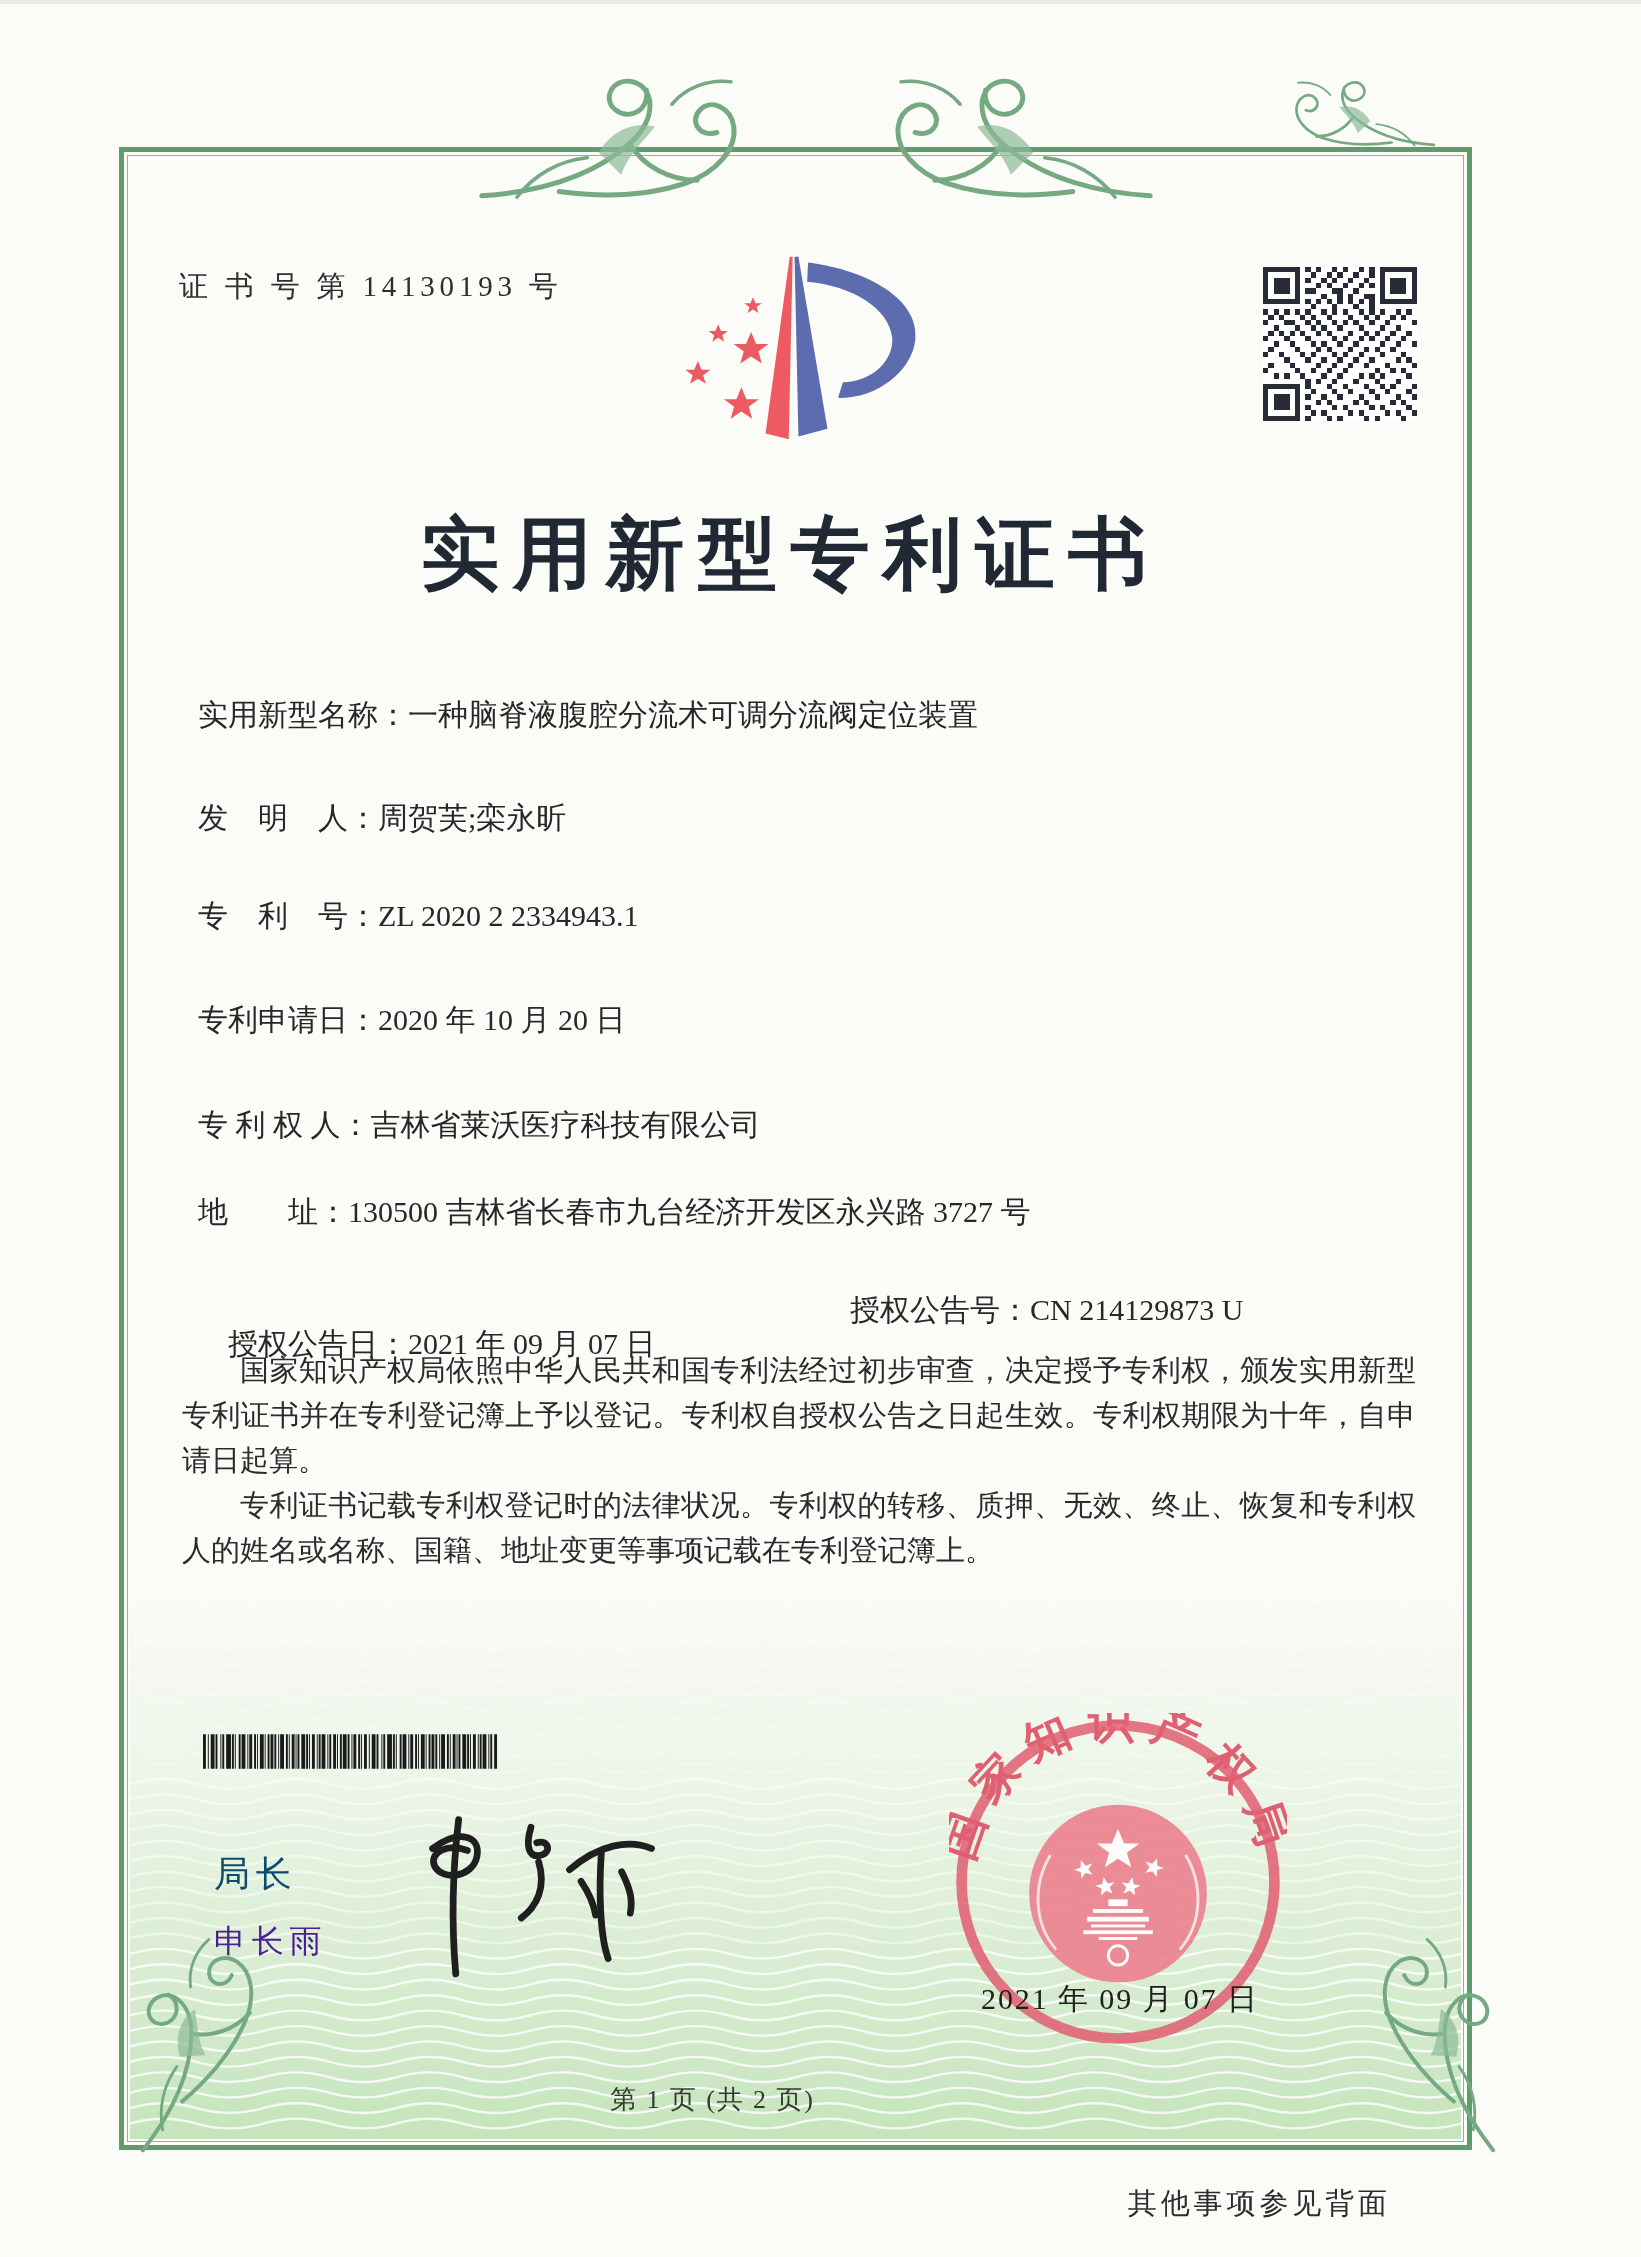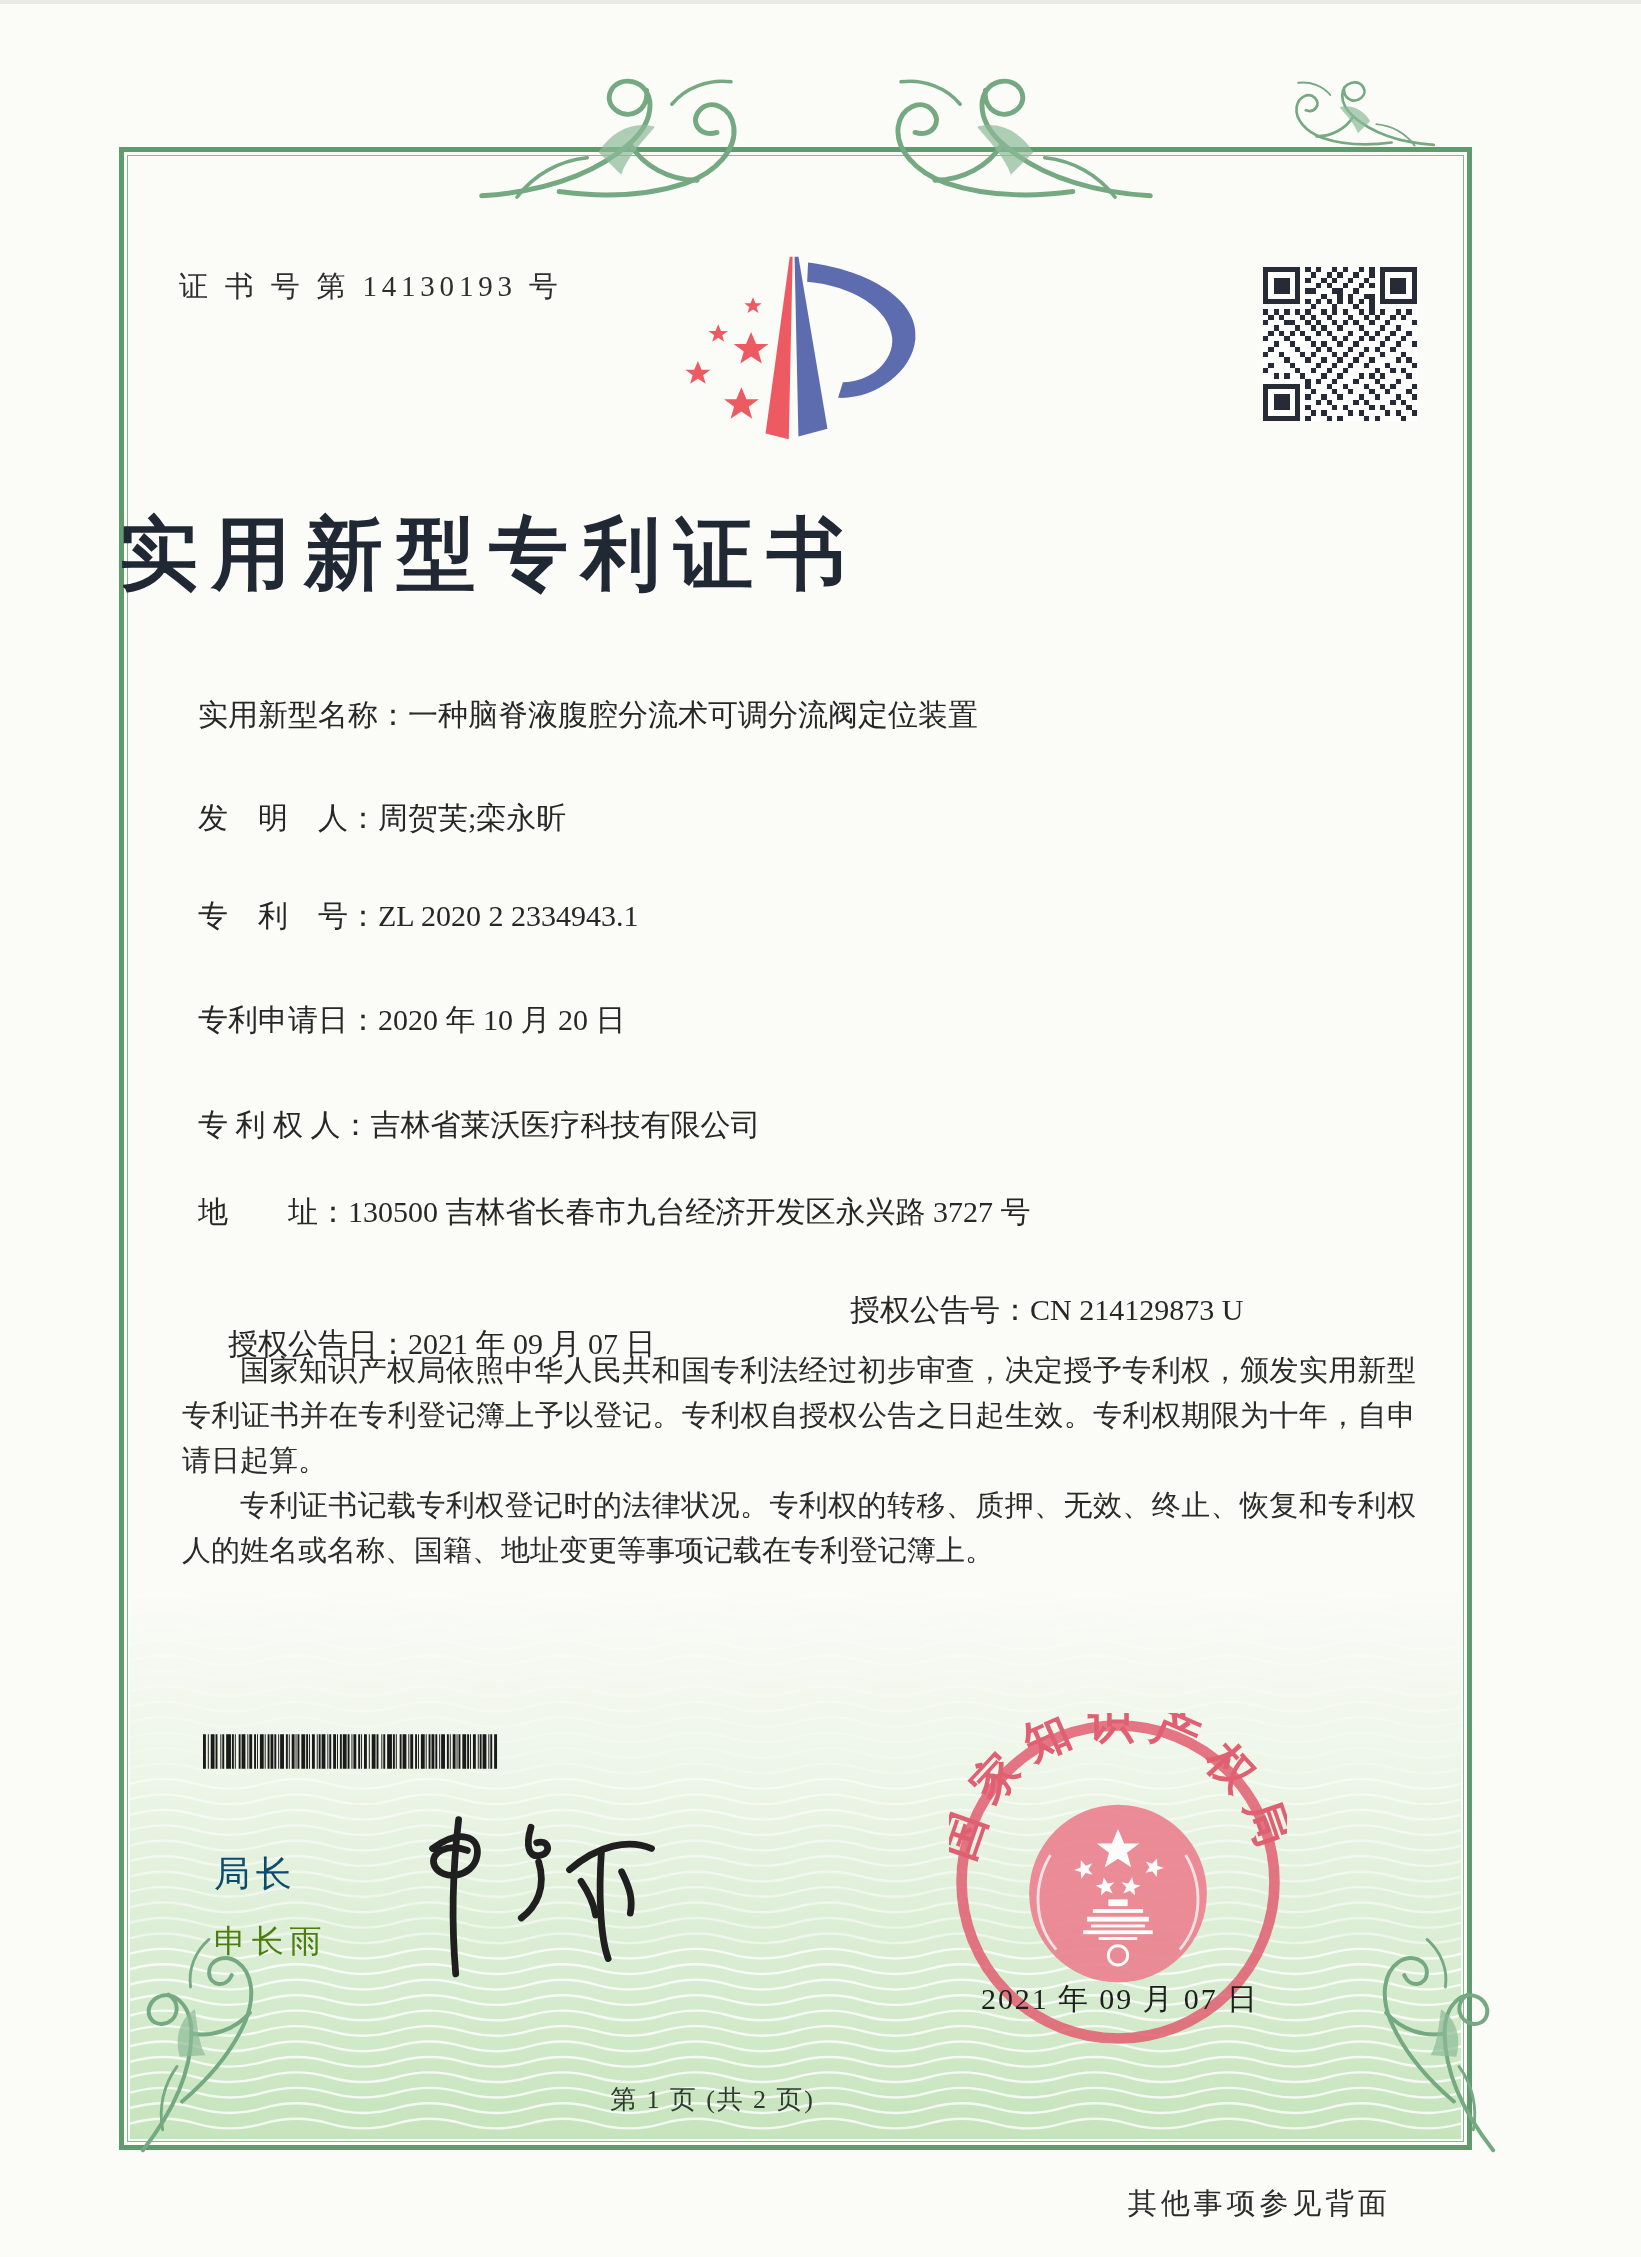--- a/index.html
+++ b/index.html
@@ -11,33 +11,33 @@
   .frame-inner{position:absolute;left:2.9px;top:2.9px;right:2.9px;bottom:2.9px;border:1.9px solid #8ab793;}
 
   
   .tint{position:absolute;left:130px;top:1583px;width:1331px;height:552px;
         background:linear-gradient(to bottom, rgba(225,240,218,0) 0%, rgba(219,238,211,.45) 35%, rgba(206,232,198,.85) 75%, rgba(198,228,188,1) 100%);}
   .waves{position:absolute;left:0;top:0;width:100%;height:100%;}
 
   .decor{position:absolute;}
 
   .certno{position:absolute;left:179px;top:263px;font-size:29px;letter-spacing:4.8px;color:#2e2e2e;white-space:pre;}
-  .title{position:absolute;left:119px;top:498px;width:1343px;text-align:left;font-size:79px;font-weight:bold;letter-spacing:13.5px;color:#202833;}
+  .title{position:absolute;left:119px;top:498px;width:1343px;text-align:center;font-size:79px;font-weight:bold;letter-spacing:13.5px;color:#202833;}
 
   .row{position:absolute;left:198px;font-size:30px;color:#272727;white-space:pre;}
   .row .lab{white-space:pre;}
   .row .val{white-space:pre;}
   .pair2{position:absolute;left:652px;top:0;white-space:pre;}
 
   .paras{position:absolute;left:182px;top:1344px;width:1234px;font-size:29px;line-height:45px;color:#2b2b2b;text-align:justify;}
   .paras p{margin:0;text-indent:2em;}
 
   .barcode{position:absolute;left:203px;top:1730px;}
   .officer-title{position:absolute;left:214px;top:1846px;font-size:36px;color:#0c4a6e;letter-spacing:5.8px;}
-  .officer-name{position:absolute;left:214px;top:1916px;font-size:32px;color:#4d7c0f;letter-spacing:5.8px;}
+  .officer-name{position:absolute;left:214px;top:1916px;font-size:32px;color:#4c1d95;letter-spacing:5.8px;}
   .signature{position:absolute;left:367px;top:1798px;}
 
   .seal{position:absolute;left:949px;top:1709px;width:338px;height:338px;opacity:.9;}
   .seal-date{position:absolute;left:981px;top:1975px;font-size:30px;letter-spacing:1.9px;color:#1e1e1e;white-space:pre;}
 
   .pageinfo{position:absolute;left:38px;top:2078px;width:1349px;text-align:center;font-size:26px;color:#2e3a2e;letter-spacing:1.9px;white-space:pre;}
   .backnote{position:absolute;left:39px;top:2180px;width:1352px;text-align:right;font-size:29px;color:#2c2c2c;letter-spacing:3.9px;white-space:pre;}
 
   .qr{position:absolute;left:1263px;top:263px;}
   .logo{position:absolute;left:666px;top:243px;}

